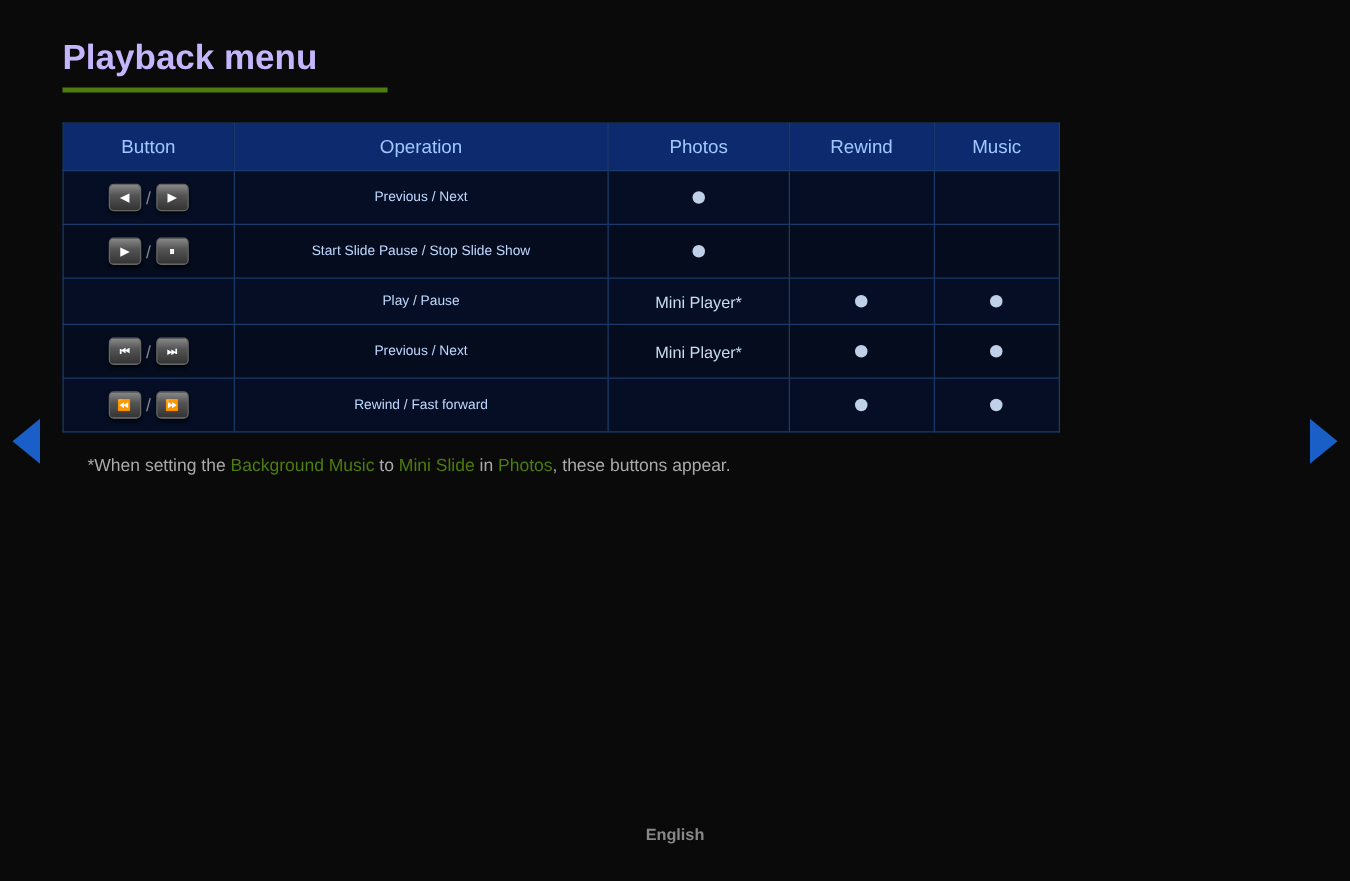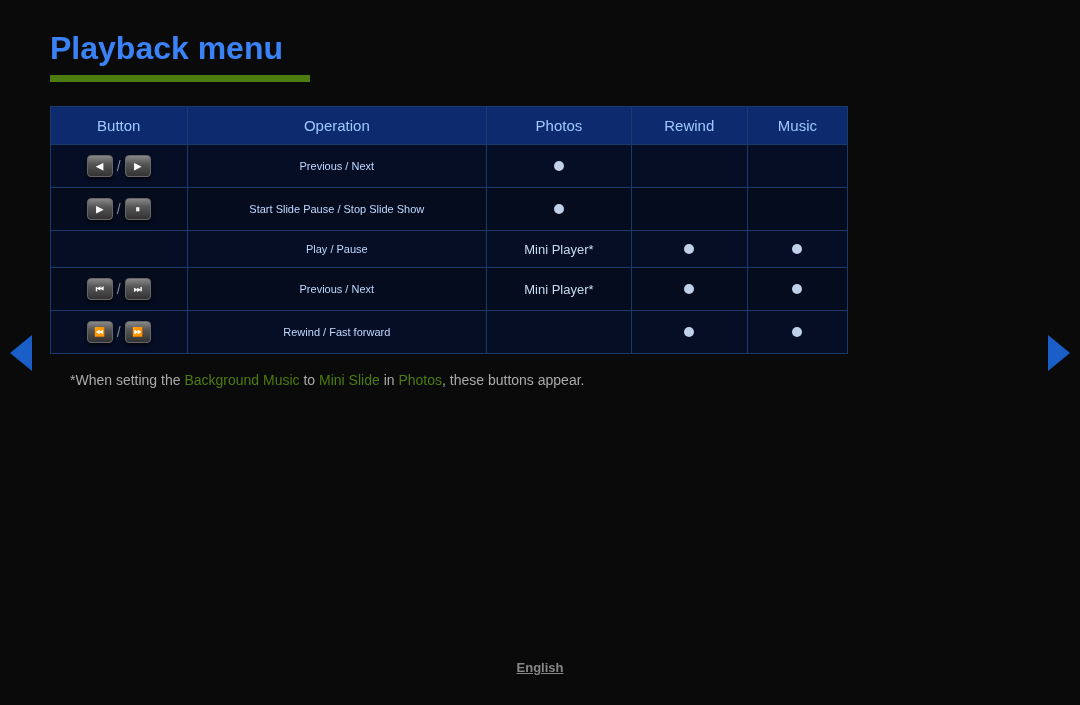--- a/index.html
+++ b/index.html
@@ -13,26 +13,26 @@
       overflow: hidden;
       position: relative;
     }
 
     .page-container {
       padding: 30px 50px;
       position: relative;
     }
 
     .page-title {
-      font-size: 32px;
+      font-size: 28px;
       font-weight: bold;
-      color: #3b82f6;
+      color: #c4b5fd;
       margin-bottom: 6px;
       padding-bottom: 8px;
-      border-bottom: 7px solid #4d7c0f;
+      border-bottom: 4px solid #4d7c0f;
       display: inline-block;
       min-width: 260px;
     }
 
     .table-wrapper {
       margin-top: 18px;
       width: 798px;
     }
 
     table {
@@ -162,21 +162,20 @@
     }
 
     .footer-lang {
       position: absolute;
       bottom: 30px;
       left: 50%;
       transform: translateX(-50%);
       font-size: 13px;
       font-weight: bold;
       color: #888;
-      text-decoration: underline;
     }
   </style>
 </head>
 <body>
 
 <div class="page-container">
   <h1 class="page-title">Playback menu</h1>
 
   <div class="table-wrapper">
     <table>

